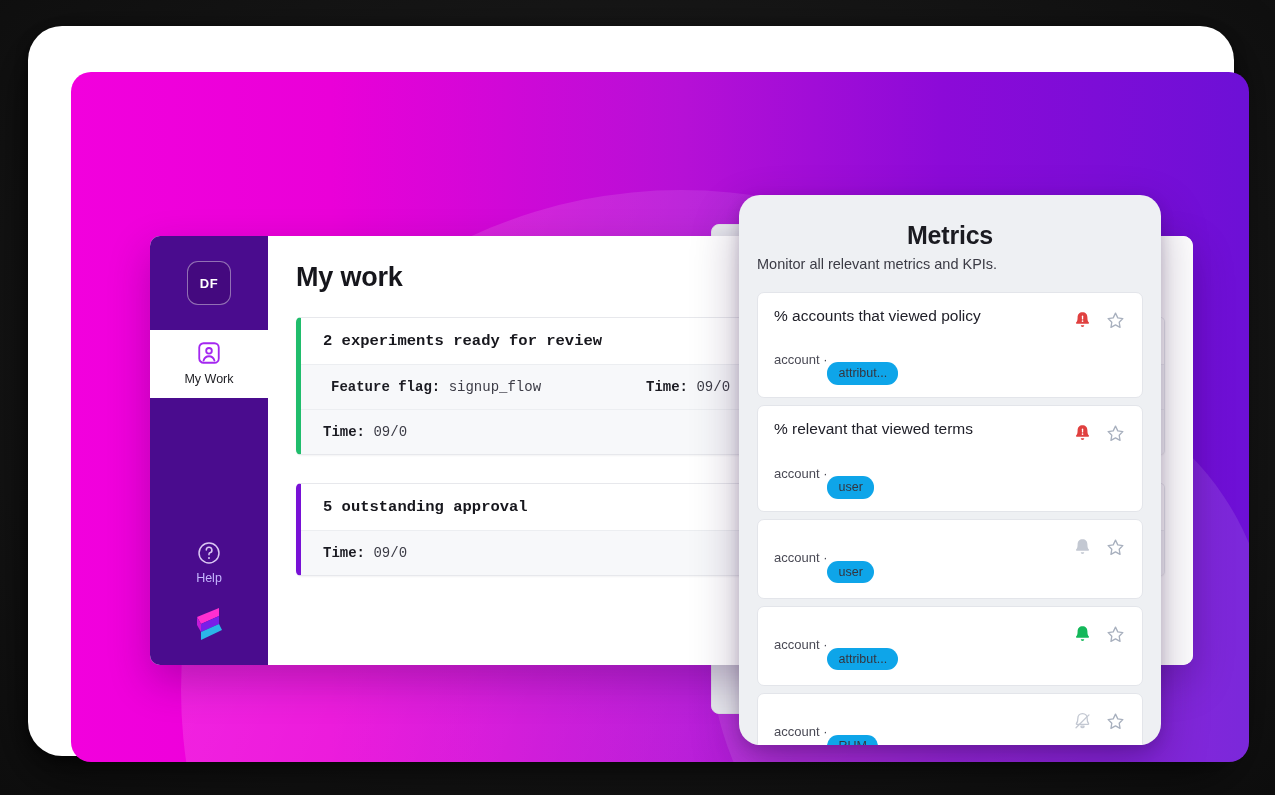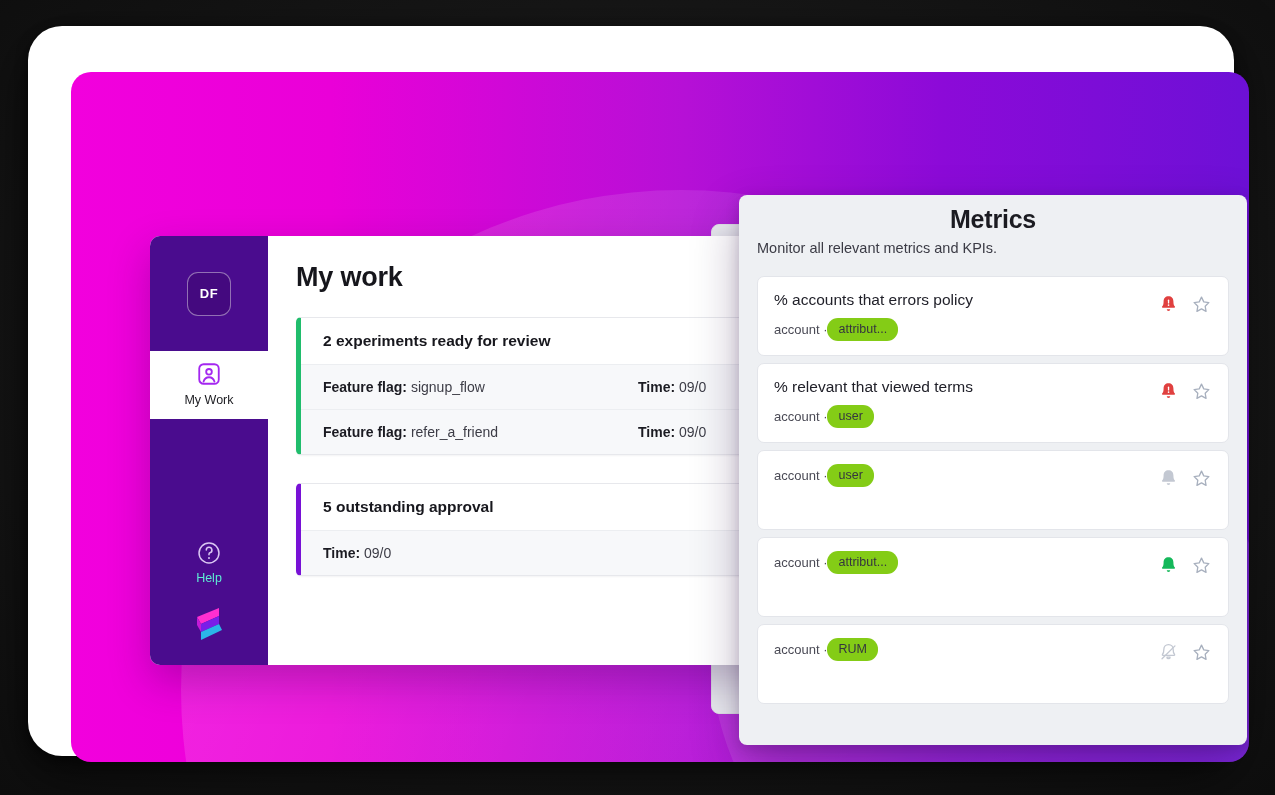--- a/index.html
+++ b/index.html
@@ -65,38 +65,38 @@
   
   .sidebar {
     width: 118px;
     background: #4a0c8e;
     position: relative;
     flex: 0 0 118px;
     display: flex;
     flex-direction: column;
     align-items: center;
   }
-  .avatar-wrap { height: 115px; display: flex; align-items: center; justify-content: center; width: 100%; }
+  .avatar-wrap { height: 94px; display: flex; align-items: center; justify-content: center; width: 100%; }
   .avatar {
     width: 44px; height: 44px;
     border-radius: 11px;
     border: 1px solid rgba(255,255,255,.42);
     background: #44097f;
     color: #ffffff;
     font-size: 13px; font-weight: 700; letter-spacing: .5px;
     display: flex; align-items: center; justify-content: center;
   }
   .nav-item {
     width: 100%;
     padding: 10px 0 12px;
     display: flex; flex-direction: column; align-items: center; gap: 6px;
     cursor: pointer;
   }
   .nav-item.active { background: #ffffff; }
-  .nav-label { font-size: 12.5px; color: #5eead4; }
+  .nav-label { font-size: 12.5px; color: #c4b5fd; }
   .nav-item.active .nav-label { color: #1c1c21; }
   .nav-icon { width: 26px; height: 26px; display: block; }
   .sidebar-spacer { flex: 1 1 auto; }
   .help-item {
     width: 100%;
     padding: 6px 0 4px;
     display: flex; flex-direction: column; align-items: center; gap: 5px;
     cursor: pointer;
   }
   .brand-logo { margin: 14px 0 22px; width: 40px; height: 40px; }
@@ -116,20 +116,21 @@
     letter-spacing: -.2px;
   }
   .work-card {
     background: #ffffff;
     border: 1px solid #e7e8ec;
     border-left: 5px solid #20bd6c;
     border-radius: 5px;
     overflow: hidden;
     margin-bottom: 28px;
     box-shadow: 0 1px 2px rgba(20,20,40,.05);
+    font-family: Liberation Mono, monospace;
   }
   .work-card.approval { border-left-color: #7811d6; }
   .work-card-head {
     padding: 14px 22px;
     font-size: 15.5px;
     font-weight: 700;
     color: #17171d;
     background: #ffffff;
   }
   .work-row {
@@ -138,45 +139,45 @@
     justify-content: flex-start;
     gap: 60px;
     padding: 14px 22px;
     border-top: 1px solid #eceef1;
     background: #f7f8fa;
     font-size: 14px;
     color: #3c3c46;
     white-space: nowrap;
   }
   .work-row b { color: #1b1b22; font-weight: 700; }
-  .row-flag { min-width: 255px; }
+  .row-flag { min-width: 255px; margin-left: 8px; }
 
   
   .ghost-panel {
     position: absolute;
     background: #eef0f3;
     border: 1px solid #e5e7ec;
     border-radius: 8px;
   }
   .ghost-card {
     position: absolute;
     background: #ffffff;
     border: 1px solid #e6e8ed;
     border-radius: 6px;
   }
 
   
   .metrics-panel {
     position: absolute;
     left: 668px; top: 123px;
-    width: 508px; height: 550px;
+    width: 422px; height: 550px;
     background: #eef0f3;
-    border-radius: 8px;
+    border-radius: 21px;
     box-shadow: 0 20px 48px rgba(35,0,60,.30), 0 4px 14px rgba(35,0,60,.18);
-    padding: 10px 18px 20px 18px;
+    padding: 26px 18px 20px 18px;
     overflow: hidden;
   }
   .metrics-title {
     text-align: center;
     font-size: 25px;
     font-weight: 700;
     color: #1b1b21;
     margin: 0 0 6px 0;
     letter-spacing: -.2px;
   }
@@ -206,26 +207,27 @@
     margin-bottom: 9px;
     white-space: nowrap;
   }
   .metric-meta {
     display: flex;
     align-items: center;
     font-size: 13px;
     color: #4a4a55;
   }
   .pill {
-    background: #84cc16;
+    background: #0ea5e9;
     border-radius: 11px;
     padding: 3px 11px;
     font-size: 12.5px;
     color: #35353f;
     line-height: 1.35;
+    margin-top: 28px;
   }
   .metric-icons {
     display: flex;
     align-items: center;
     gap: 12px;
     padding-top: 4px;
     flex: 0 0 auto;
   }
   .icon-btn { width: 21px; height: 21px; display: block; cursor: pointer; }
 </style>
@@ -296,24 +298,20 @@
               <span class="row-flag">
                 <b>Feature flag:</b>
                 <span>signup_flow</span>
               </span>
               <span>
                 <b>Time:</b>
                 <span>09/0</span>
               </span>
             </div>
             <div class="work-row">
-              <span class="row-flag">
-                <b>Feature flag:</b>
-                <span>refer_a_friend</span>
-              </span>
               <span>
                 <b>Time:</b>
                 <span>09/0</span>
               </span>
             </div>
           </div>
 
           <div class="work-card approval">
             <div class="work-card-head">5 outstanding approval</div>
             <div class="work-row">
@@ -325,21 +323,21 @@
           </div>
         </div>
       </div>
 
       <div class="metrics-panel">
         <h2 class="metrics-title">Metrics</h2>
         <p class="metrics-sub">Monitor all relevant metrics and KPIs.</p>
 
         <div class="metric-card">
           <div class="metric-text">
-            <div class="metric-name">% accounts that errors policy</div>
+            <div class="metric-name">% accounts that viewed policy</div>
             <div class="metric-meta">
               <span>account ·</span>
               <span class="pill">attribut...</span>
             </div>
           </div>
           <div class="metric-icons">
             <span class="icon-btn">
               <svg viewBox="0 0 24 24" width="21" height="21">
                 <path d="M12 2.6c-3.5 0-5.6 2.4-5.6 5.6 0 3.4-.6 5-1.7 6.2-.4.5-.1 1.3.6 1.3h13.4c.7 0 1-.8.6-1.3-1.1-1.2-1.7-2.8-1.7-6.2 0-3.2-2.1-5.6-5.6-5.6z" fill="#e0403f"></path>
                 <path d="M10 17.4h4a2 2 0 0 1-4 0z" fill="#e0403f"></path>

